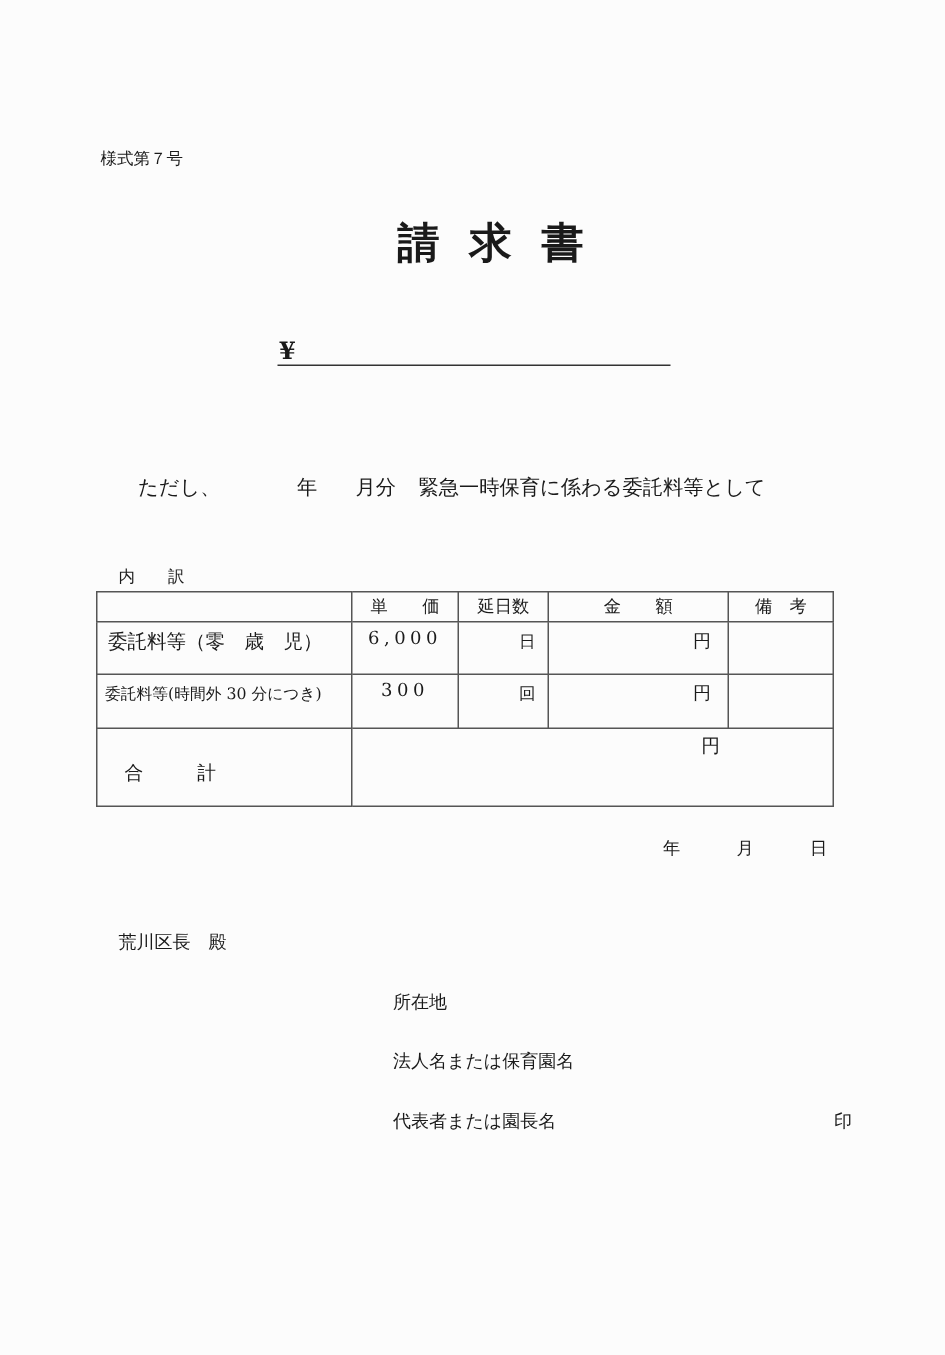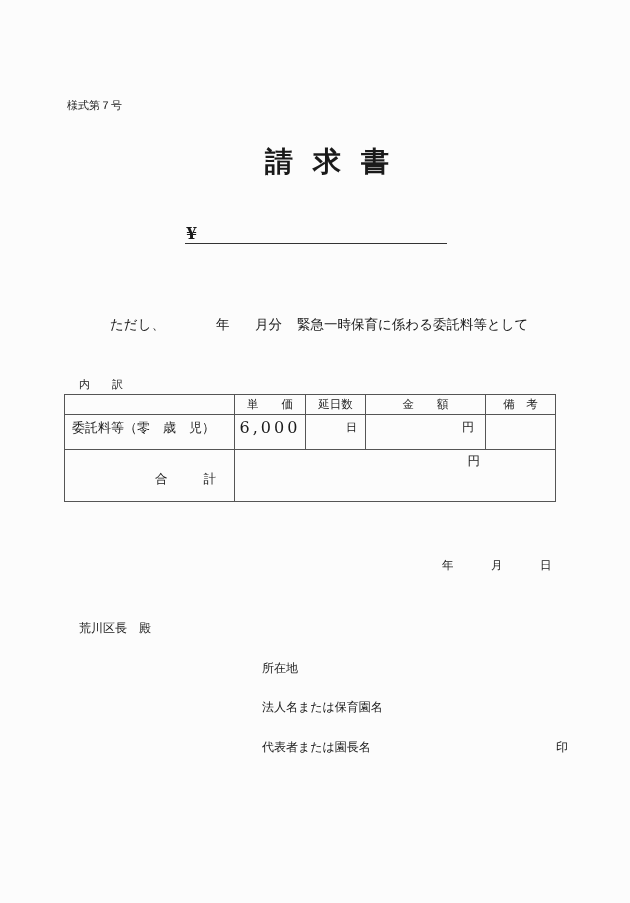--- a/index.html
+++ b/index.html
@@ -12,21 +12,21 @@
     font-family: "DejaVu Serif", "Liberation Serif", serif;
     color: #1a1a1a;
     overflow: hidden;
   }
   .abs { position: absolute; white-space: nowrap; }
   .form-no { left: 67px; top: 98px; font-size: 11px; }
   .title { left: 265px; top: 143px; font-size: 28px; font-weight: bold; letter-spacing: 0; }
   .title span { display: inline-block; margin-right: 20px; }
   .yen-wrap { left: 185px; top: 226px; width: 262px; height: 17px; border-bottom: 1.3px solid #333; }
   .yen { font-size: 16px; font-weight: bold; position: absolute; left: 1px; top: -2px; }
-  .tadashi { left: 92px; top: 316px; font-size: 13.5px; margin-left: 18px; }
+  .tadashi { left: 92px; top: 316px; font-size: 13.5px; }
   .tadashi .year { position: absolute; left: 106px; }
   .tadashi .month { position: absolute; left: 145px; }
   .tadashi .rest { position: absolute; left: 187px; }
   .uchiwake { left: 79px; top: 377px; font-size: 11px; }
   .uchiwake span { display: inline-block; margin-right: 22px; }
 
   table.breakdown {
     position: absolute; left: 64px; top: 394px;
     border-collapse: collapse;
     font-size: 12px;
@@ -38,25 +38,25 @@
   }
   .hdr th { height: 19px; font-size: 11.5px; text-align: center; }
   .c1 { width: 169px; }
   .c2 { width: 70px; }
   .c3 { width: 59px; }
   .c4 { width: 119px; }
   .c5 { width: 69px; }
   .row td { height: 29px; vertical-align: top; }
   .row .lbl { padding: 4px 0 0 7px; font-size: 13px; }
   .row .lbl.small { font-size: 10.5px; padding-left: 5px; padding-top: 6px; }
-  .row .price { text-align: center; padding-top: 3px; font-size: 16px; letter-spacing: 3px; }
+  .row .price { text-align: center; padding-top: 3px; font-size: 12px; letter-spacing: 3px; }
   .row .unit { text-align: right; padding: 5px 8px 0 0; font-size: 11px; }
   .row .amt { text-align: right; padding: 4px 11px 0 0; font-size: 12px; }
   .total td { height: 30px; vertical-align: top; }
-  .total .lbl { text-align: right; padding-top: 21px; font-size: 12.5px; }
+  .total .lbl { text-align: left; padding-top: 21px; font-size: 12.5px; }
   .total .lbl span { display: inline-block; margin: 0 18px; }
   .total .amt { text-align: right; padding: 3px 75px 0 0; font-size: 12.5px; }
 
   .date { top: 558px; font-size: 11.5px; }
   .date.y { left: 442px; }
   .date.m { left: 491px; }
   .date.d { left: 540px; }
 
   .addressee { left: 79px; top: 620px; font-size: 12px; }
   .addressee .dono { margin-left: 12px; }
@@ -99,20 +99,27 @@
     <th class="c4">金　　額</th>
     <th class="c5">備　考</th>
   </tr>
   <tr class="row">
     <td class="lbl">委託料等（零　歳　児）</td>
     <td class="price">6,000</td>
     <td class="unit">日</td>
     <td class="amt">円</td>
     <td></td>
   </tr>
+  <tr class="row">
+    <td class="lbl small">委託料等(時間外 30 分につき)</td>
+    <td class="price">300</td>
+    <td class="unit">回</td>
+    <td class="amt">円</td>
+    <td></td>
+  </tr>
   <tr class="total">
     <td class="lbl">
       <span>合</span><span>計</span>
     </td>
     <td class="amt" colspan="4">円</td>
   </tr>
 </tbody>
   </table>
 
 <div class="abs date y">年</div>

